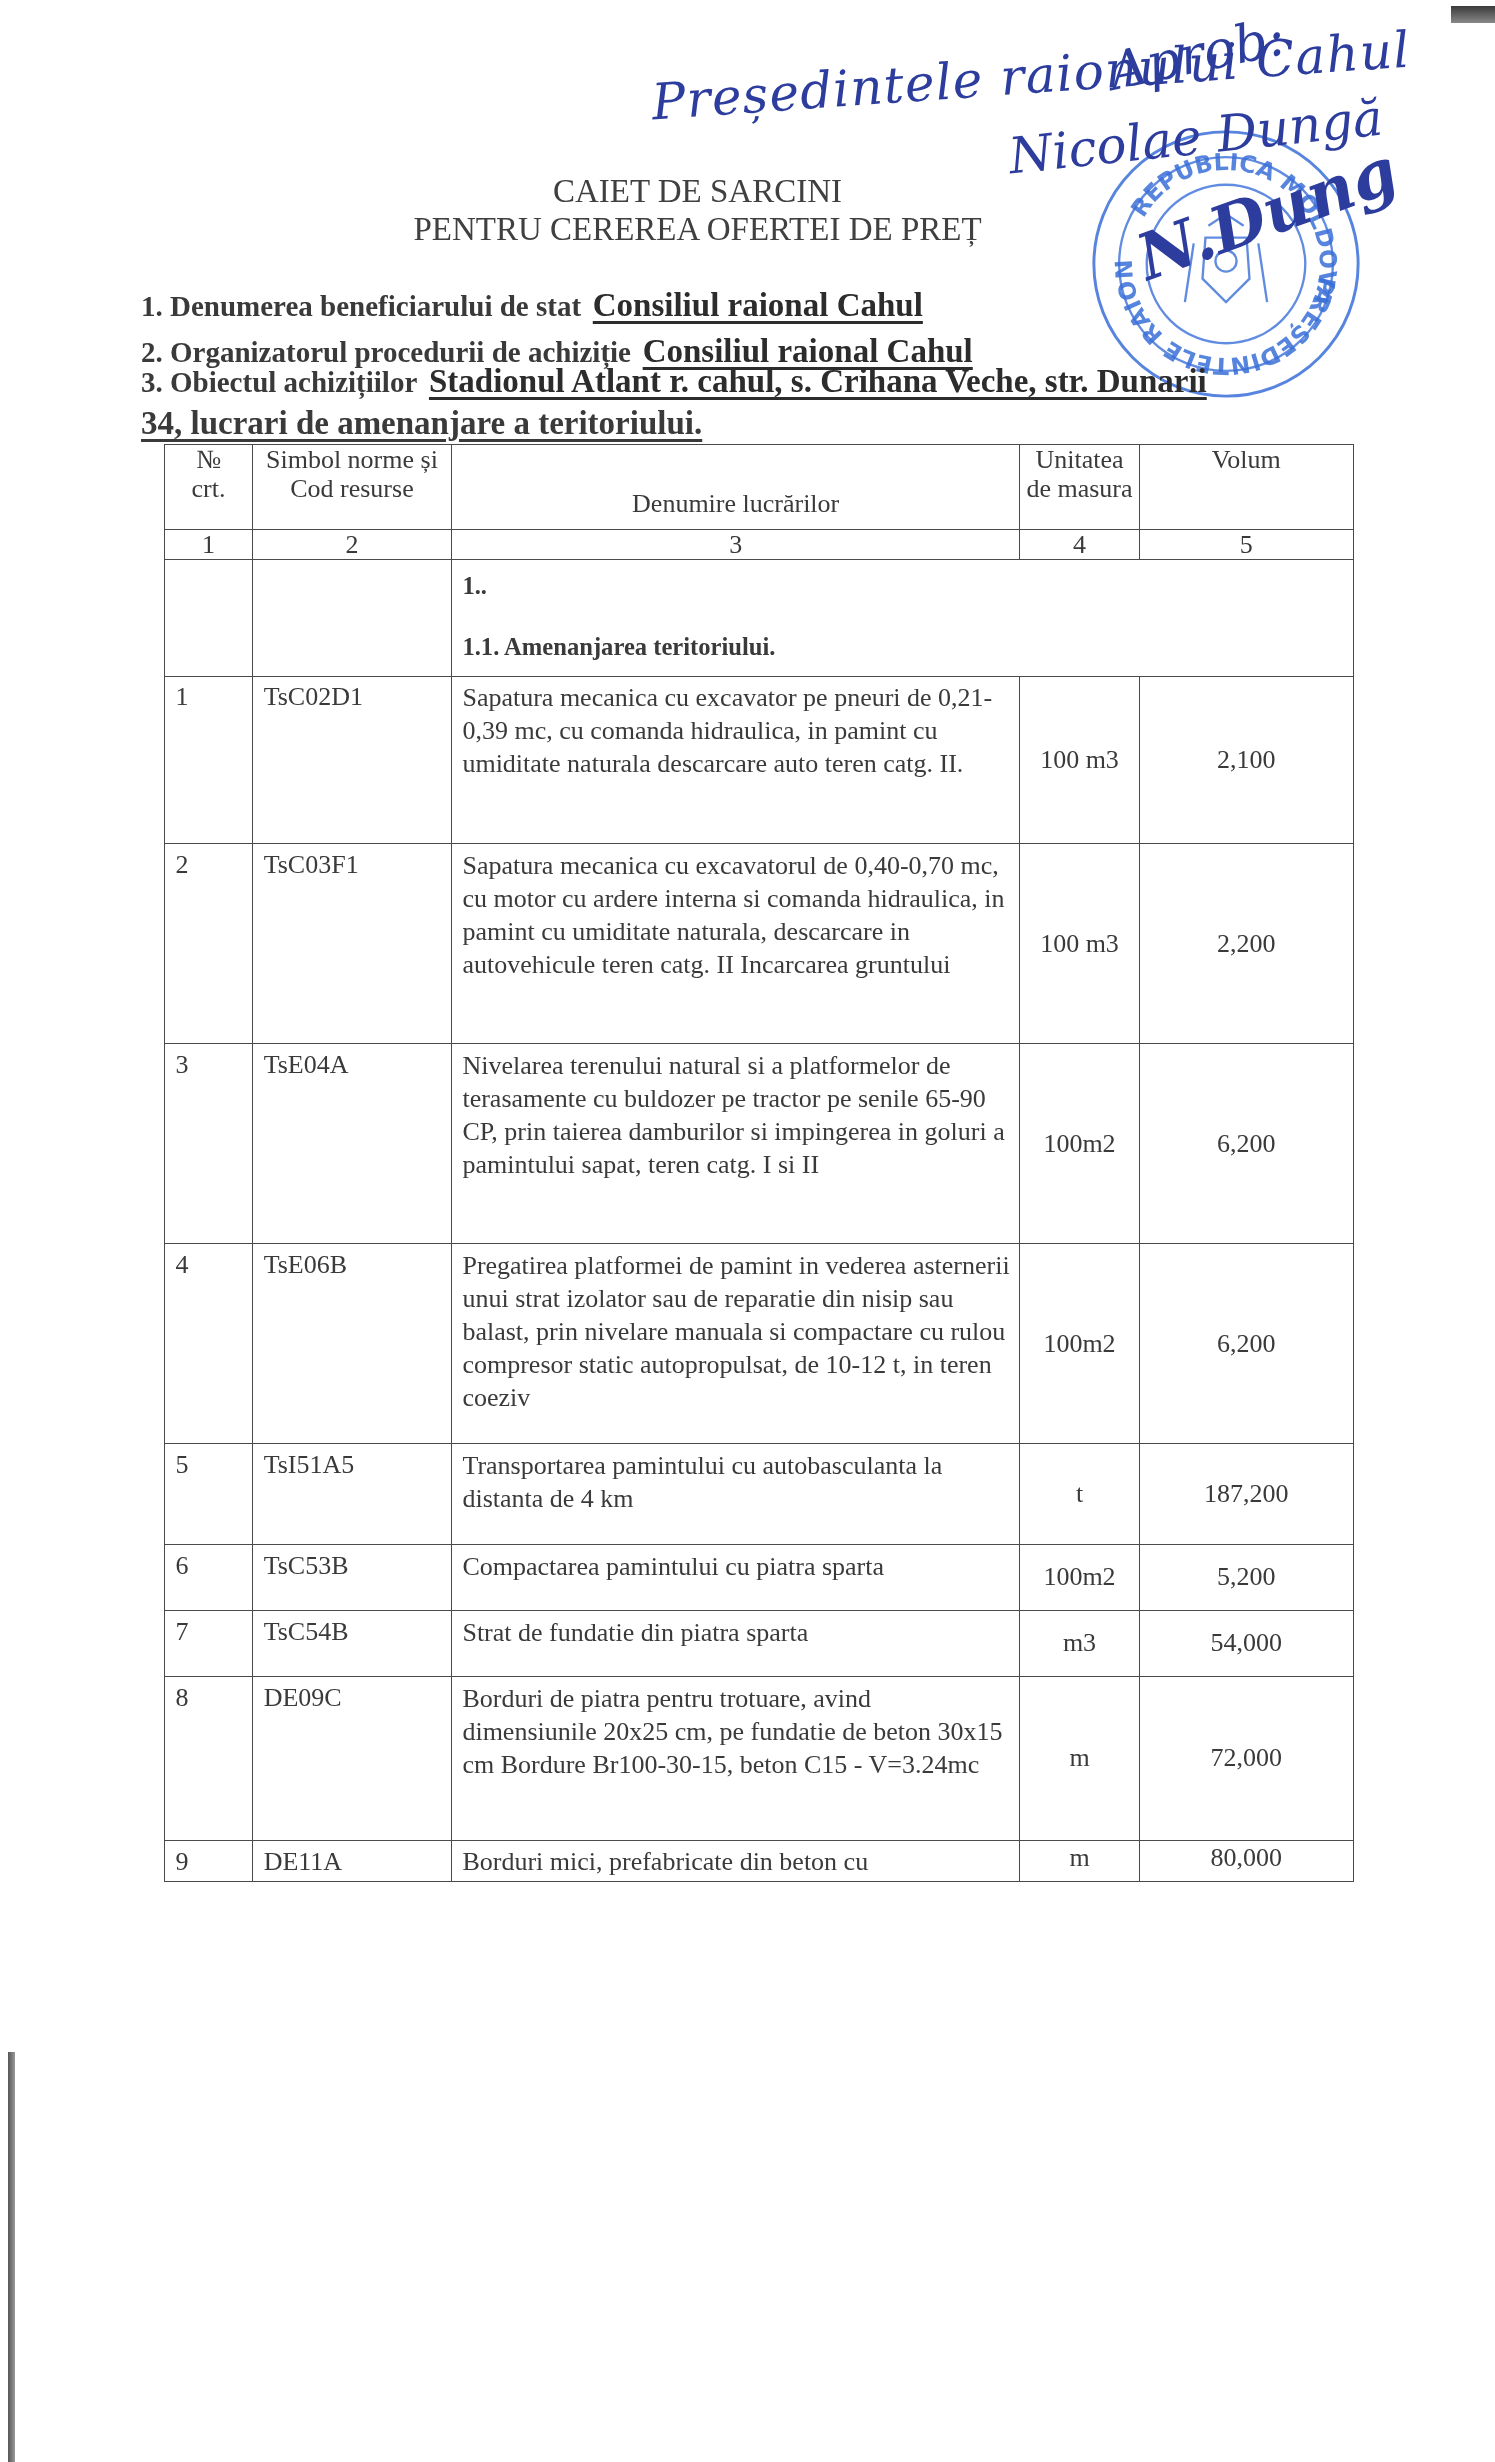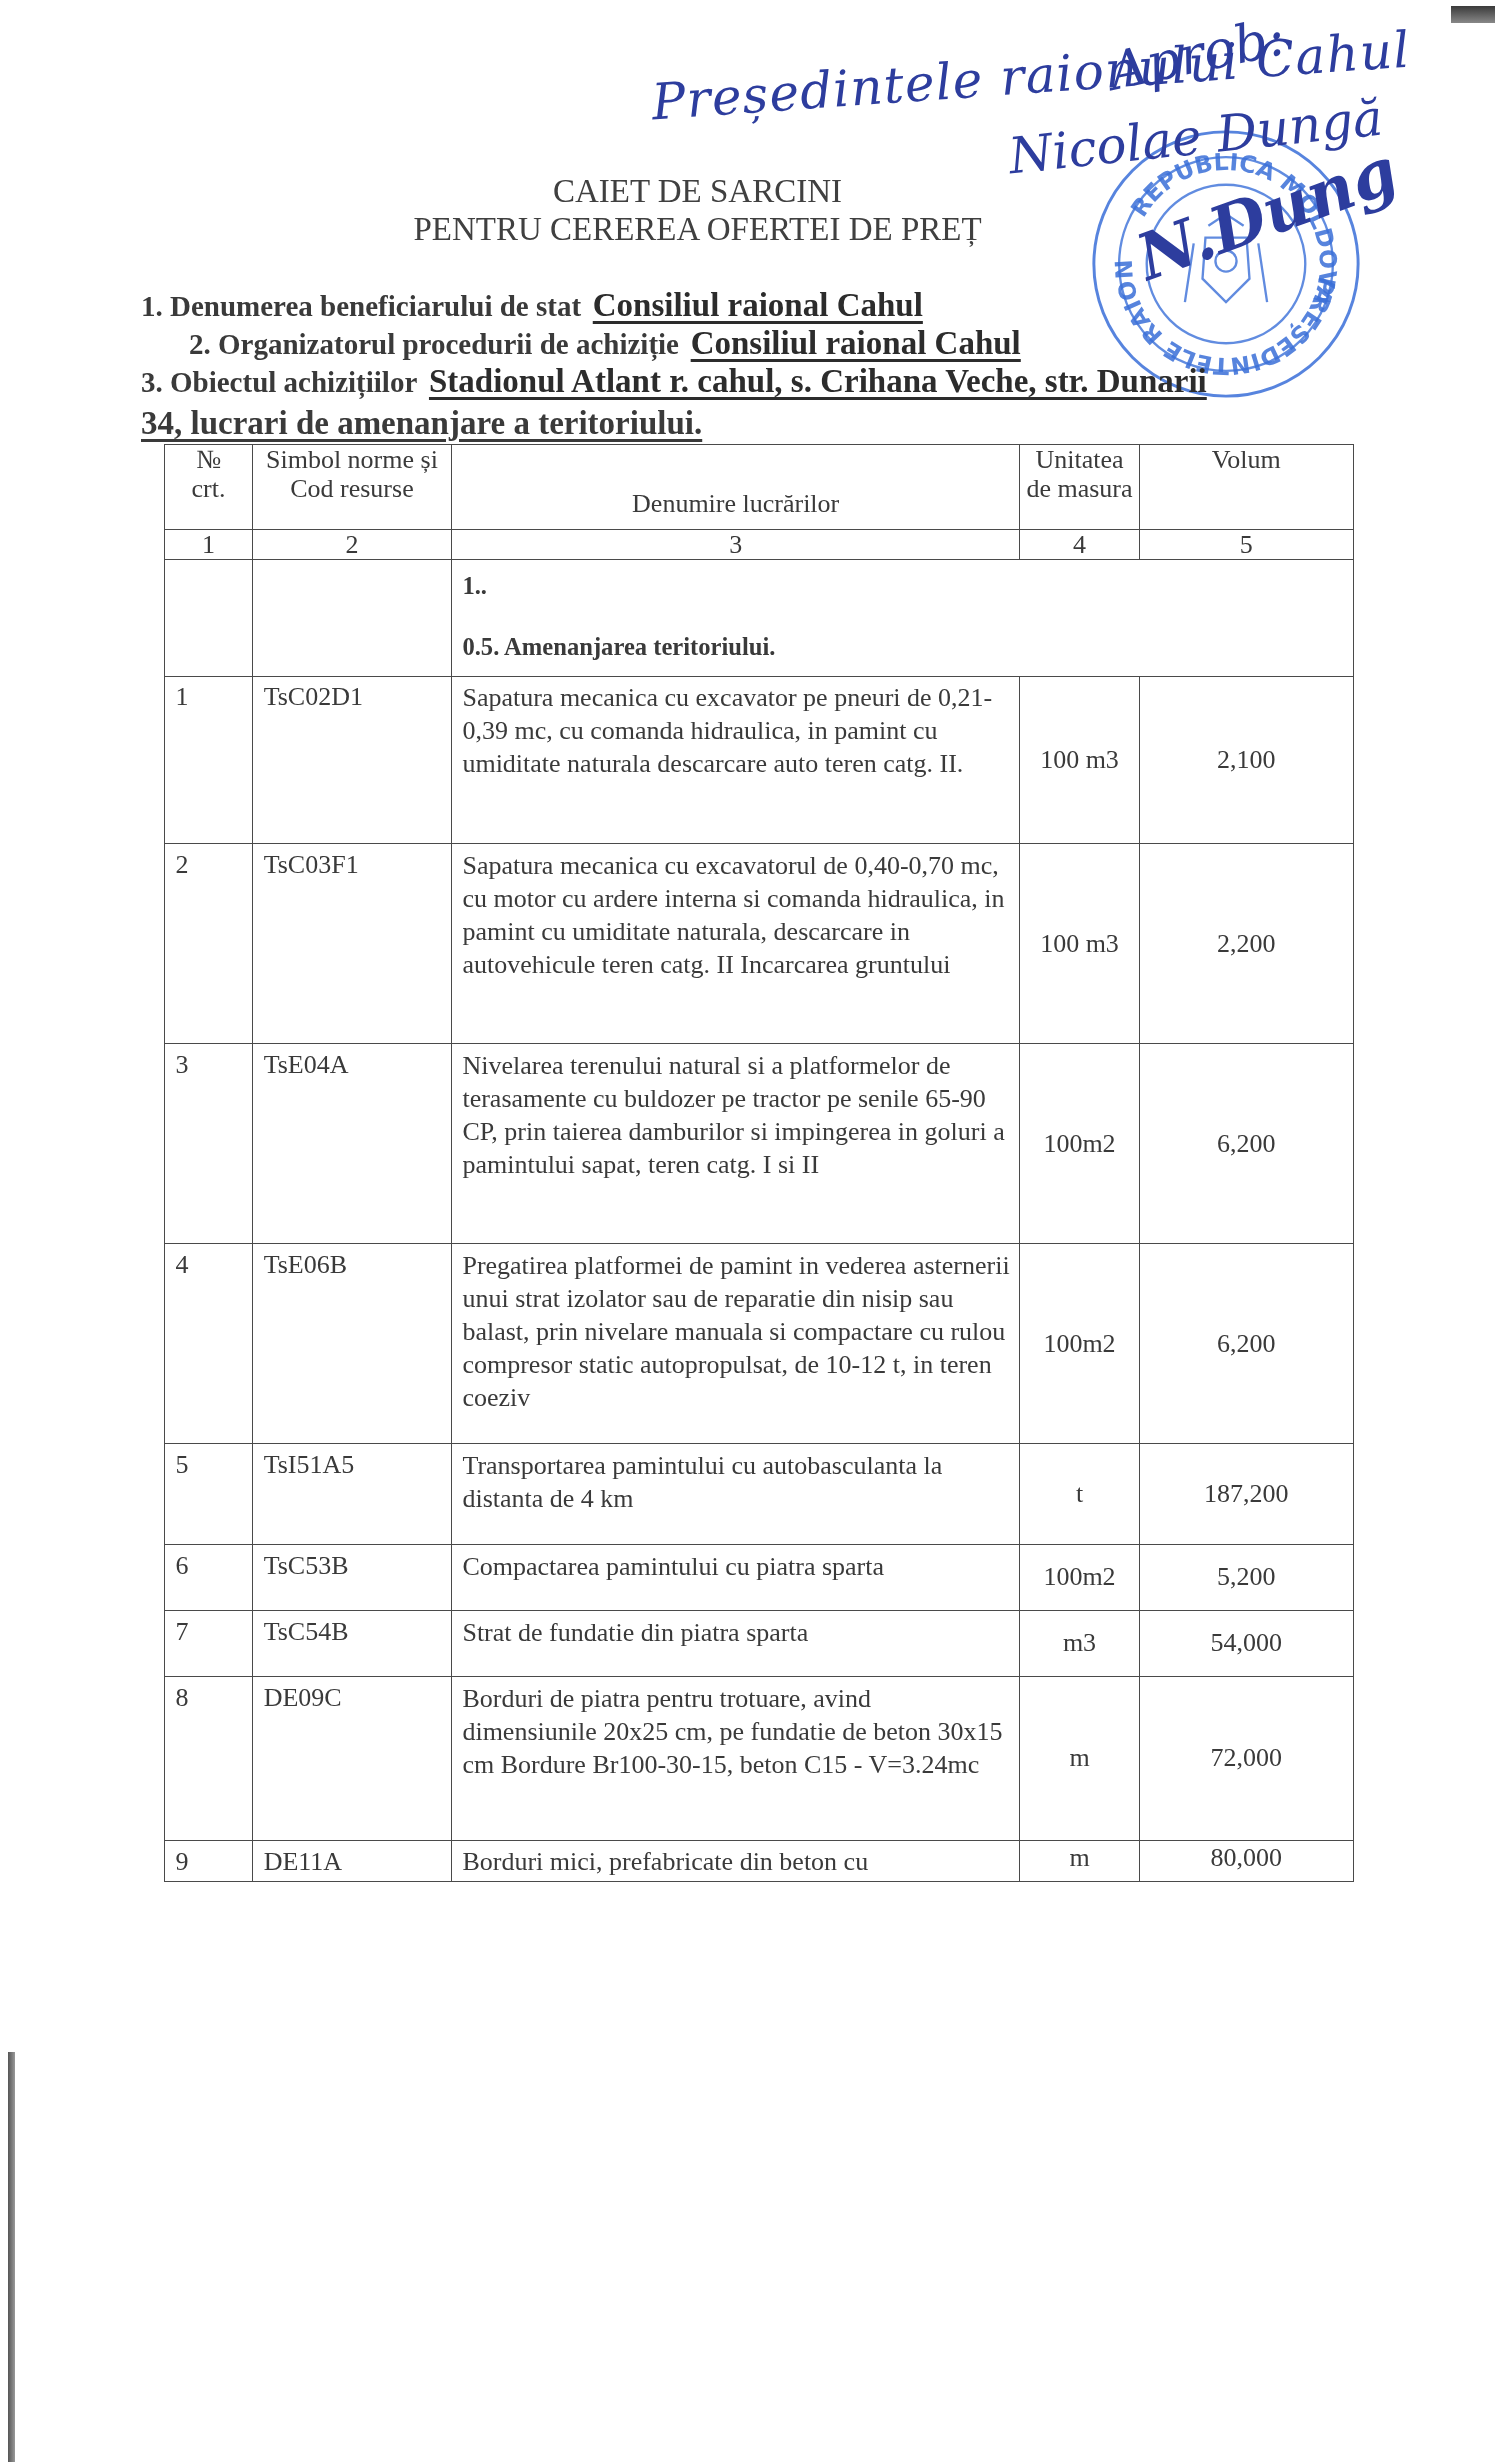--- a/index.html
+++ b/index.html
@@ -17,21 +17,21 @@
   .hand-sign { left: 1132px; top: 176px; font-size: 64px; transform: rotate(-20deg); font-weight: bold; }
   .stamp { left: 1088px; top: 126px; width: 276px; height: 276px; }
   .title { left: 0; width: 1395px; text-align: center; font-size: 33px; color: #404040; }
   .title-1 { top: 173px; }
   .title-2 { top: 211px; }
   .field { left: 141px; font-size: 29px; font-weight: bold; color: #3a3a3a; white-space: nowrap; text-align: right; }
   .field .lbl { font-weight: bold; }
   .field .val { text-decoration: underline; text-decoration-thickness: 2.9px; text-underline-offset: 4.7px;
                 font-size: 33px; color: #2c2c2c; margin-left: 11.7px; }
   .field-1 { top: 287px; }
-  .field-2 { top: 325px; margin-left: 48px; }
+  .field-2 { top: 333px; }
   .field-3 { top: 363px; }
   .field-4 { top: 405px; left: 141px; font-size: 33px; text-decoration: underline;
              text-decoration-thickness: 2.9px; text-underline-offset: 4.7px; }
   table.works { position: absolute; left: 164px; top: 444px; width: 1190px;
                 border-collapse: collapse; font-size: 26px; color: #3a3a3a; }
   table.works td, table.works th { border: 1.8px solid #4a4a4a; vertical-align: top; padding: 0; }
   table.works th { font-weight: normal; text-align: center; }
   .c1 { width: 80px; } .c2 { width: 193px; } .c3 { width: 575px; } .c4 { width: 120px; } .c5 { width: 222px; }
   .hdr th { height: 73px; line-height: 29px; padding-top: 3.5px; }
   .hdr th.c3 { vertical-align: bottom; padding-bottom: 10.6px; }
@@ -120,21 +120,21 @@
       <th class="c4">4</th>
       <th class="c5">5</th>
     </tr>
   </thead>
   <tbody>
     <tr class="section">
       <td class="c1"></td>
       <td class="c2"></td>
       <td colspan="3">
         <div class="sec-text">1..</div>
-        <div class="sec-text sec-sub" style="padding-top:0">0.5. Amenanjarea teritoriului.</div>
+        <div class="sec-text sec-sub" style="padding-top:0">1.1. Amenanjarea teritoriului.</div>
       </td>
     </tr>
     <tr class="row r1">
       <td class="c1">1</td>
       <td class="c2">TsC02D1</td>
       <td class="c3">Sapatura mecanica cu excavator pe pneuri de 0,21-0,39 mc, cu comanda hidraulica, in pamint cu umiditate naturala descarcare auto teren catg. II.</td>
       <td class="c4">100 m3</td>
       <td class="c5">2,100</td>
     </tr>
     <tr class="row r2">

